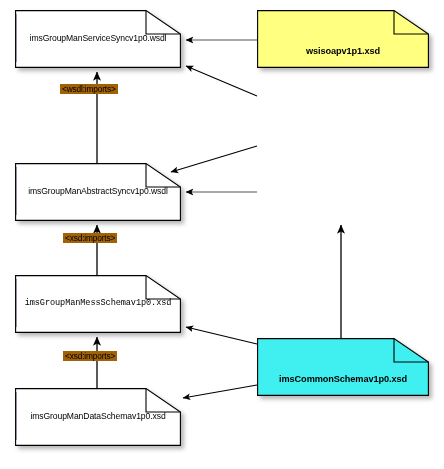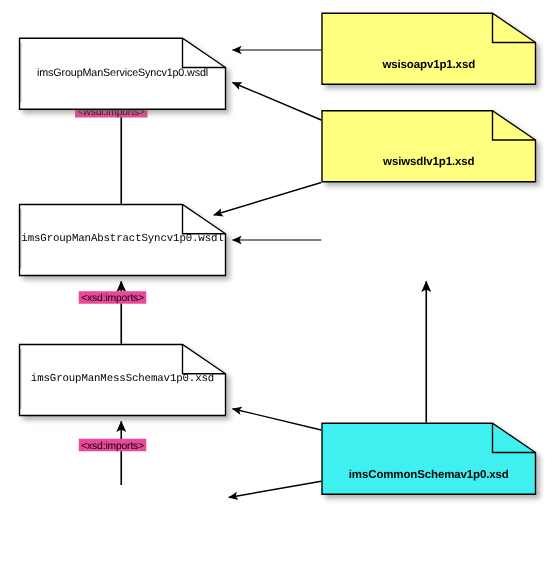--- a/index.html
+++ b/index.html
@@ -76,21 +76,21 @@
     top: 4px;
     bottom: 6px;
     width: 1px;
     background: #9a8aa8;
   }
   .edge-label {
     position: absolute;
     font-size: 8.3px;
     color: #000000;
     white-space: nowrap;
-    background: #ec4899;
+    background: #a16207;
     padding: 0 2px;
     letter-spacing: -0.15px;
   }
 </style>
 </head>
 <body>
 
 <div id="canvas">
 
   <svg id="edge-layer" viewBox="0 0 444 469" xmlns="http://www.w3.org/2000/svg">
@@ -138,32 +138,32 @@
 
     <g>
       <line x1="257" y1="385" x2="183" y2="398" stroke="#000000" stroke-width="1.1" marker-end="url(#arrowFilled)"></line>
     </g>
   </svg>
 
   <div class="edge-label" style="left:60px; top:84px;">&lt;wsdl:imports&gt;</div>
   <div class="edge-label" style="left:63px; top:233px;">&lt;xsd:imports&gt;</div>
   <div class="edge-label" style="left:63px; top:351px;">&lt;xsd:imports&gt;</div>
 
-  <div class="node white" style="left:15px; top:10px; width:166px; height:58px;margin-top:20px;">
+  <div class="node white" style="left:15px; top:10px; width:166px; height:58px;">
     <div class="page">
       <svg viewBox="0 0 166 58" preserveAspectRatio="none">
         <path d="M0.6,0.6 L131,0.6 L165.4,24 L165.4,57.4 L0.6,57.4 Z" fill="#ffffff" stroke="#000000" stroke-width="1.1"></path>
         <path d="M131,0.6 L131,24 L165.4,24" fill="none" stroke="#000000" stroke-width="1.1"></path>
       </svg>
     </div>
     <div class="left-rule"></div>
     <div class="node-label">imsGroupManServiceSyncv1p0.wsdl</div>
   </div>
 
-  <div class="node white" style="left:15px; top:163px; width:166px; height:58px;font-family:Liberation Mono, monospace;">
+  <div class="node white" style="left:15px; top:163px; width:166px; height:58px;">
     <div class="page">
       <svg viewBox="0 0 166 58" preserveAspectRatio="none">
         <path d="M0.6,0.6 L131,0.6 L165.4,24 L165.4,57.4 L0.6,57.4 Z" fill="#ffffff" stroke="#000000" stroke-width="1.1"></path>
         <path d="M131,0.6 L131,24 L165.4,24" fill="none" stroke="#000000" stroke-width="1.1"></path>
       </svg>
     </div>
     <div class="left-rule"></div>
     <div class="node-label">imsGroupManAbstractSyncv1p0.wsdl</div>
   </div>
 
@@ -171,40 +171,41 @@
     <div class="page">
       <svg viewBox="0 0 166 58" preserveAspectRatio="none">
         <path d="M0.6,0.6 L131,0.6 L165.4,24 L165.4,57.4 L0.6,57.4 Z" fill="#ffffff" stroke="#000000" stroke-width="1.1"></path>
         <path d="M131,0.6 L131,24 L165.4,24" fill="none" stroke="#000000" stroke-width="1.1"></path>
       </svg>
     </div>
     <div class="left-rule"></div>
     <div class="node-label">imsGroupManMessSchemav1p0.xsd</div>
   </div>
 
+  <div class="node white" style="left:15px; top:388px; width:166px; height:58px;">
+    <div class="page">
+      <svg viewBox="0 0 166 58" preserveAspectRatio="none">
+        <path d="M0.6,0.6 L131,0.6 L165.4,24 L165.4,57.4 L0.6,57.4 Z" fill="#ffffff" stroke="#000000" stroke-width="1.1"></path>
+        <path d="M131,0.6 L131,24 L165.4,24" fill="none" stroke="#000000" stroke-width="1.1"></path>
+      </svg>
+    </div>
+    <div class="left-rule"></div>
+    <div class="node-label">imsGroupManDataSchemav1p0.xsd</div>
+  </div>
 
   <div class="node color" style="left:257px; top:10px; width:172px; height:58px;">
     <div class="page">
       <svg viewBox="0 0 172 58" preserveAspectRatio="none">
         <path d="M0.6,0.6 L137,0.6 L171.4,24 L171.4,57.4 L0.6,57.4 Z" fill="#ffff80" stroke="#000000" stroke-width="1.1"></path>
         <path d="M137,0.6 L137,24 L171.4,24" fill="none" stroke="#000000" stroke-width="1.1"></path>
       </svg>
     </div>
     <div class="node-label">wsisoapv1p1.xsd</div>
   </div>
 
-  <div class="node color" style="left:257px; top:88px; width:172px; height:58px;">
-    <div class="page">
-      <svg viewBox="0 0 172 58" preserveAspectRatio="none">
-        <path d="M0.6,0.6 L137,0.6 L171.4,24 L171.4,57.4 L0.6,57.4 Z" fill="#ffff80" stroke="#000000" stroke-width="1.1"></path>
-        <path d="M137,0.6 L137,24 L171.4,24" fill="none" stroke="#000000" stroke-width="1.1"></path>
-      </svg>
-    </div>
-    <div class="node-label">wsiwsdlv1p1.xsd</div>
-  </div>
 
 
   <div class="node color" style="left:257px; top:338px; width:172px; height:58px;padding-left:12px;">
     <div class="page">
       <svg viewBox="0 0 172 58" preserveAspectRatio="none">
         <path d="M0.6,0.6 L137,0.6 L171.4,24 L171.4,57.4 L0.6,57.4 Z" fill="#40f0f0" stroke="#000000" stroke-width="1.1"></path>
         <path d="M137,0.6 L137,24 L171.4,24" fill="none" stroke="#000000" stroke-width="1.1"></path>
       </svg>
     </div>
     <div class="node-label">imsCommonSchemav1p0.xsd</div>

